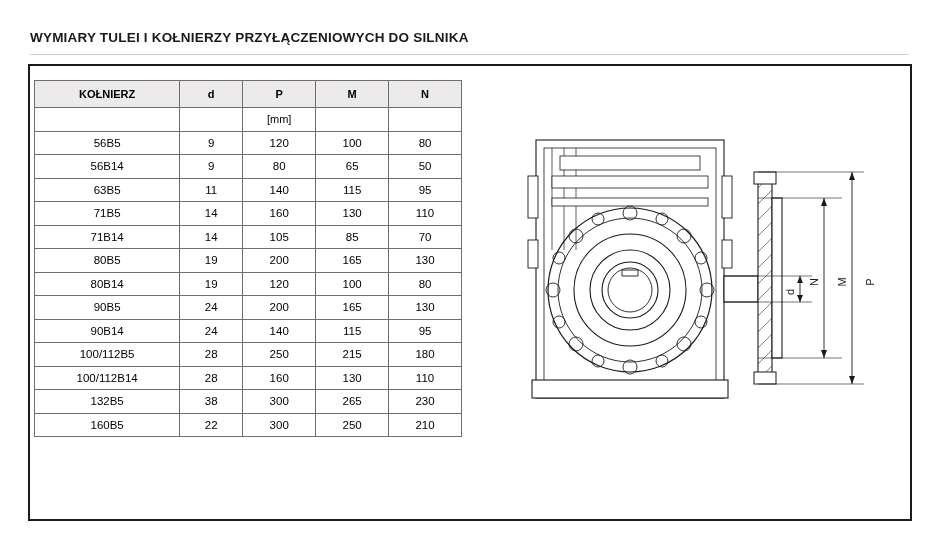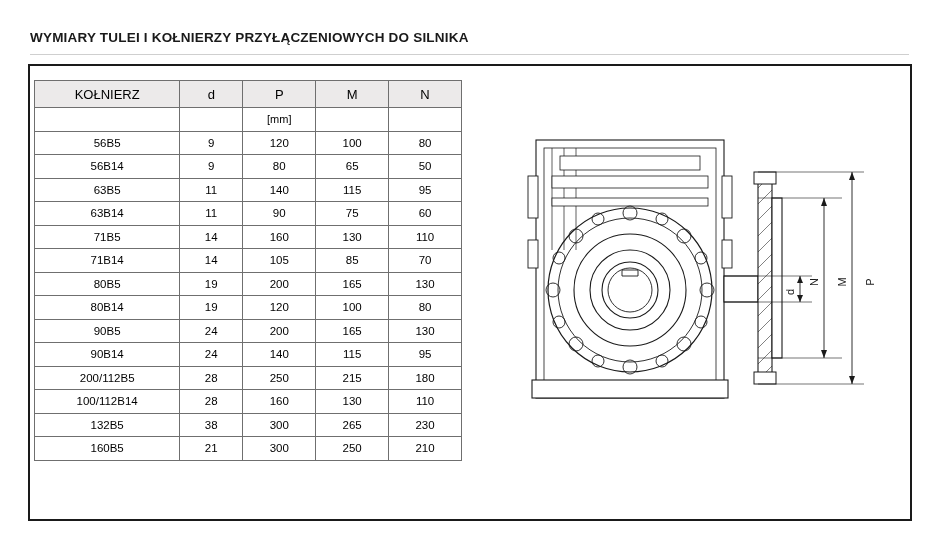--- a/index.html
+++ b/index.html
@@ -63,22 +63,22 @@
   table.dims th, table.dims td {
     border: 1px solid #6f6f6f;
     text-align: center;
     height: 22.5px;
     padding: 0;
     font-weight: normal;
     background: #ffffff;
   }
   table.dims thead th {
     background: #eceaea;
-    font-weight: normal;
-    font-size: 13px;
+    font-weight: bold;
+    font-size: 11px;
     height: 26px;
   }
   table.dims .c0 { width: 146px; }
   table.dims .c1 { width: 63px; }
   table.dims .c2 { width: 73px; }
   table.dims .c3 { width: 73px; }
   table.dims .c4 { width: 73px; }
   .unit-row td { font-weight: bold; font-size: 11px; margin-top: 44px; }
   
   .drawing {
@@ -135,27 +135,20 @@
           <td>50</td>
         </tr>
         <tr>
           <td>63B5</td>
           <td>11</td>
           <td>140</td>
           <td>115</td>
           <td>95</td>
         </tr>
         <tr>
-          <td>63B14</td>
-          <td>11</td>
-          <td>90</td>
-          <td>75</td>
-          <td>60</td>
-        </tr>
-        <tr>
           <td>71B5</td>
           <td>14</td>
           <td>160</td>
           <td>130</td>
           <td>110</td>
         </tr>
         <tr>
           <td>71B14</td>
           <td>14</td>
           <td>105</td>
@@ -184,21 +177,21 @@
           <td>130</td>
         </tr>
         <tr>
           <td>90B14</td>
           <td>24</td>
           <td>140</td>
           <td>115</td>
           <td>95</td>
         </tr>
         <tr>
-          <td>200/112B5</td>
+          <td>100/112B5</td>
           <td>28</td>
           <td>250</td>
           <td>215</td>
           <td>180</td>
         </tr>
         <tr>
           <td>100/112B14</td>
           <td>28</td>
           <td>160</td>
           <td>130</td>
@@ -206,21 +199,21 @@
         </tr>
         <tr>
           <td>132B5</td>
           <td>38</td>
           <td>300</td>
           <td>265</td>
           <td>230</td>
         </tr>
         <tr>
           <td>160B5</td>
-          <td>21</td>
+          <td>22</td>
           <td>300</td>
           <td>250</td>
           <td>210</td>
         </tr>
       </tbody>
     </table>
   </div>
 
   <div class="drawing">
     <svg width="376" height="360" viewBox="0 0 376 360" xmlns="http://www.w3.org/2000/svg">

